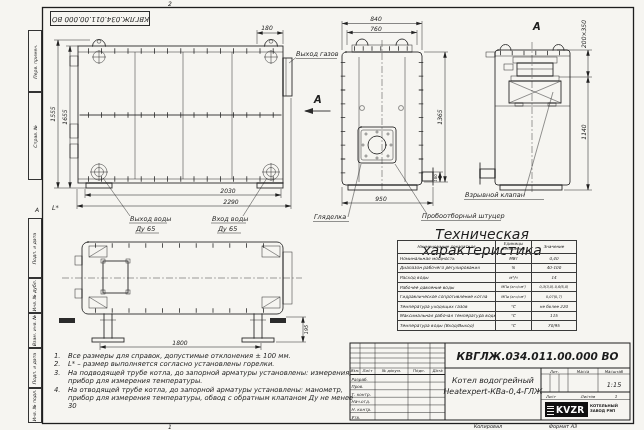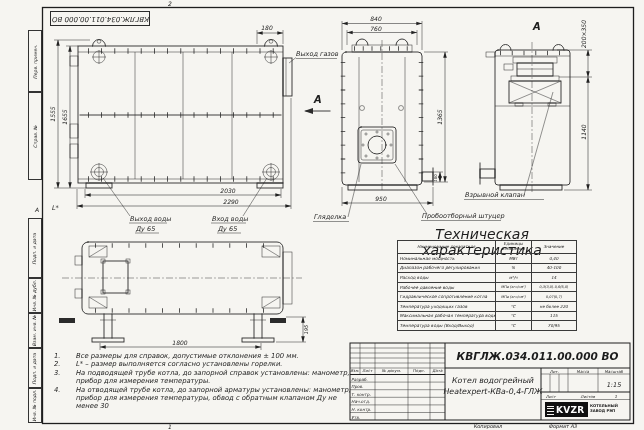--- a/index.html
+++ b/index.html
@@ -42,21 +42,21 @@
   .spec td{height:8.6px;font-size:4.3px;}
   .spec td.n{text-align:left;padding-left:2px;}
   .spec td.u,.spec td.v{text-align:center;font-size:4.1px;}
   .spec tbody tr:nth-child(4) td.v,.spec tbody tr:nth-child(5) td.v{font-size:3.5px;}
   .spec tbody tr:nth-child(4) td.u,.spec tbody tr:nth-child(5) td.u{font-size:3.5px;}
 
   
   .notes{position:absolute;left:54px;top:352px;width:300px;color:#1c1c1c;}
   .note{display:flex;font-size:6.8px;font-style:italic;line-height:8.4px;}
   .note .nn{width:14px;flex:0 0 14px;}
-  .note .nt{flex:1;margin-left:8px;}
+  .note .nt{flex:1;}
 
   
   .logo-box{position:absolute;left:545px;top:402px;width:43px;height:15px;background:#101010;
         display:flex;align-items:center;}
   .logo-stripes{width:7px;height:11px;margin-left:2px;
         background:repeating-linear-gradient(0deg,#f6f5f1 0 1px,#101010 1px 2.8px);}
   .logo-text{color:#fff;font-weight:bold;font-size:9px;letter-spacing:0.3px;margin-left:2px;
         font-family:"DejaVu Sans",sans-serif;}
   .company{position:absolute;left:590px;top:403px;width:40px;display:flex;flex-direction:column;
         justify-content:center;color:#222;font-weight:bold;font-size:3.8px;line-height:5px;}
@@ -476,21 +476,21 @@
   <div class="note">
         <span class="nn">1.</span>
         <span class="nt">Все размеры для справок, допустимые отклонения ± 100 мм.</span>
       </div>
   <div class="note">
         <span class="nn">2.</span>
         <span class="nt">L* – размер выполняется согласно установлены горелки.</span>
       </div>
   <div class="note">
         <span class="nn">3.</span>
-        <span class="nt">На подводящей трубе котла, до запорной справок установлены: манометр, прибор для измерения температуры.</span>
+        <span class="nt">На подводящей трубе котла, до запорной арматуры установлены: измерения, прибор для измерения температуры.</span>
       </div>
   <div class="note">
         <span class="nn">4.</span>
         <span class="nt">На отводящей трубе котла, до запорной арматуры установлены: манометр, прибор для измерения температуры, обвод с обратным клапаном Ду не менее 30</span>
       </div>
 </div>
 
 <div class="logo-box">
   <div class="logo-stripes"></div>
   <span class="logo-text">KVZR</span>

